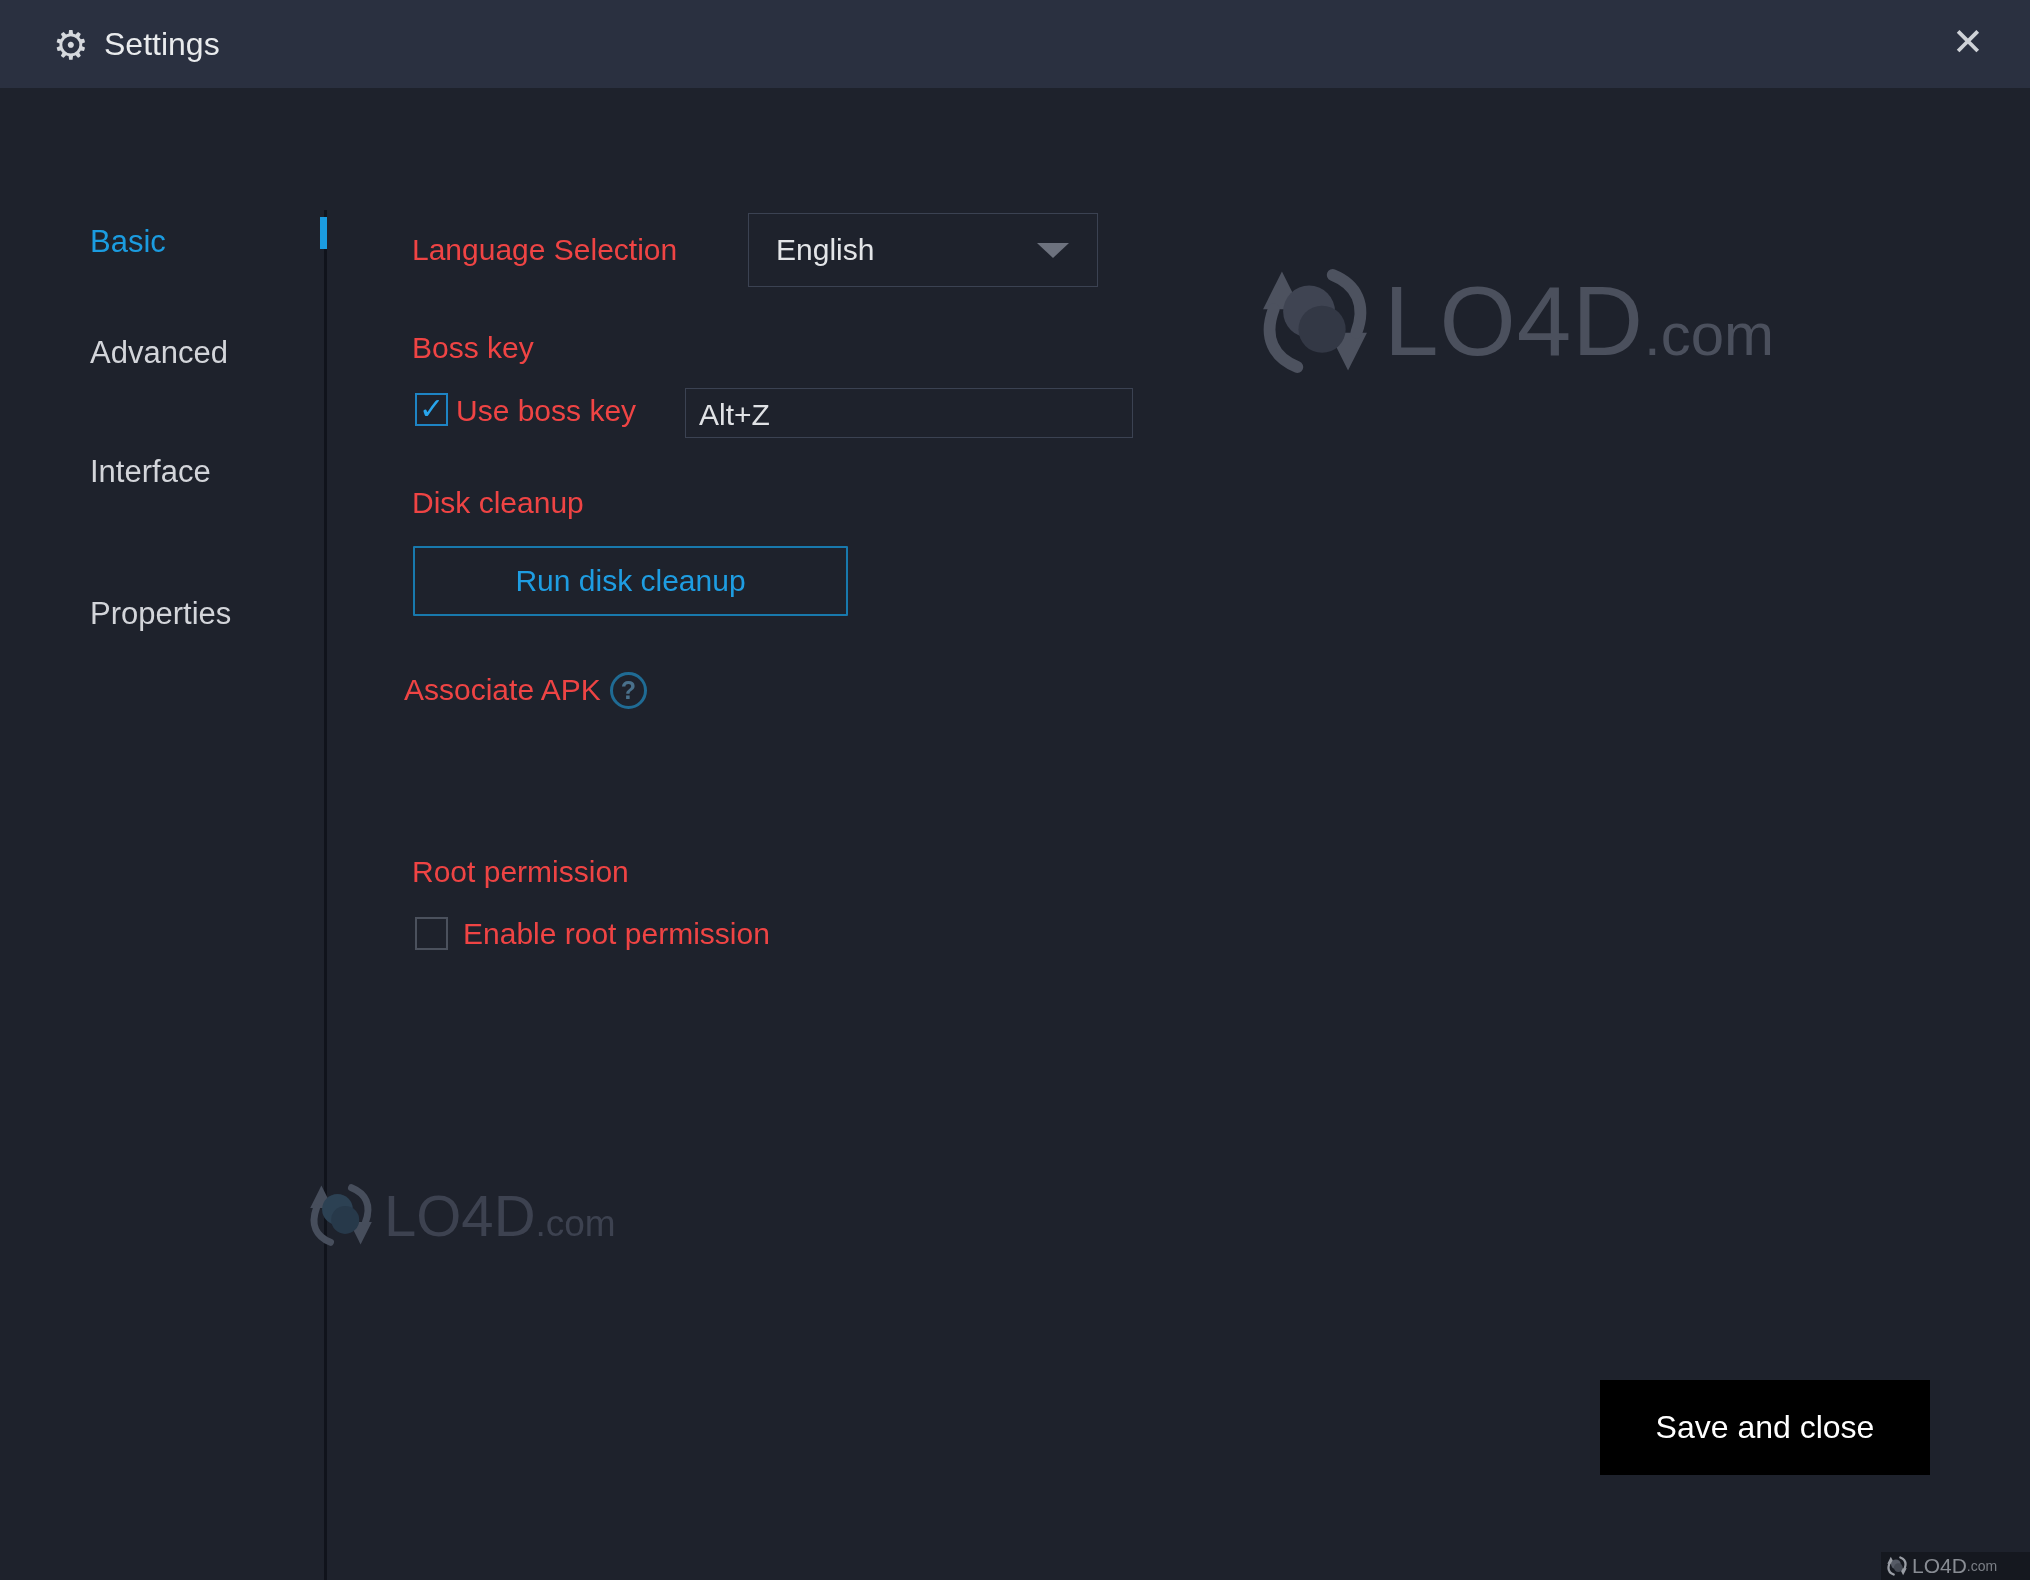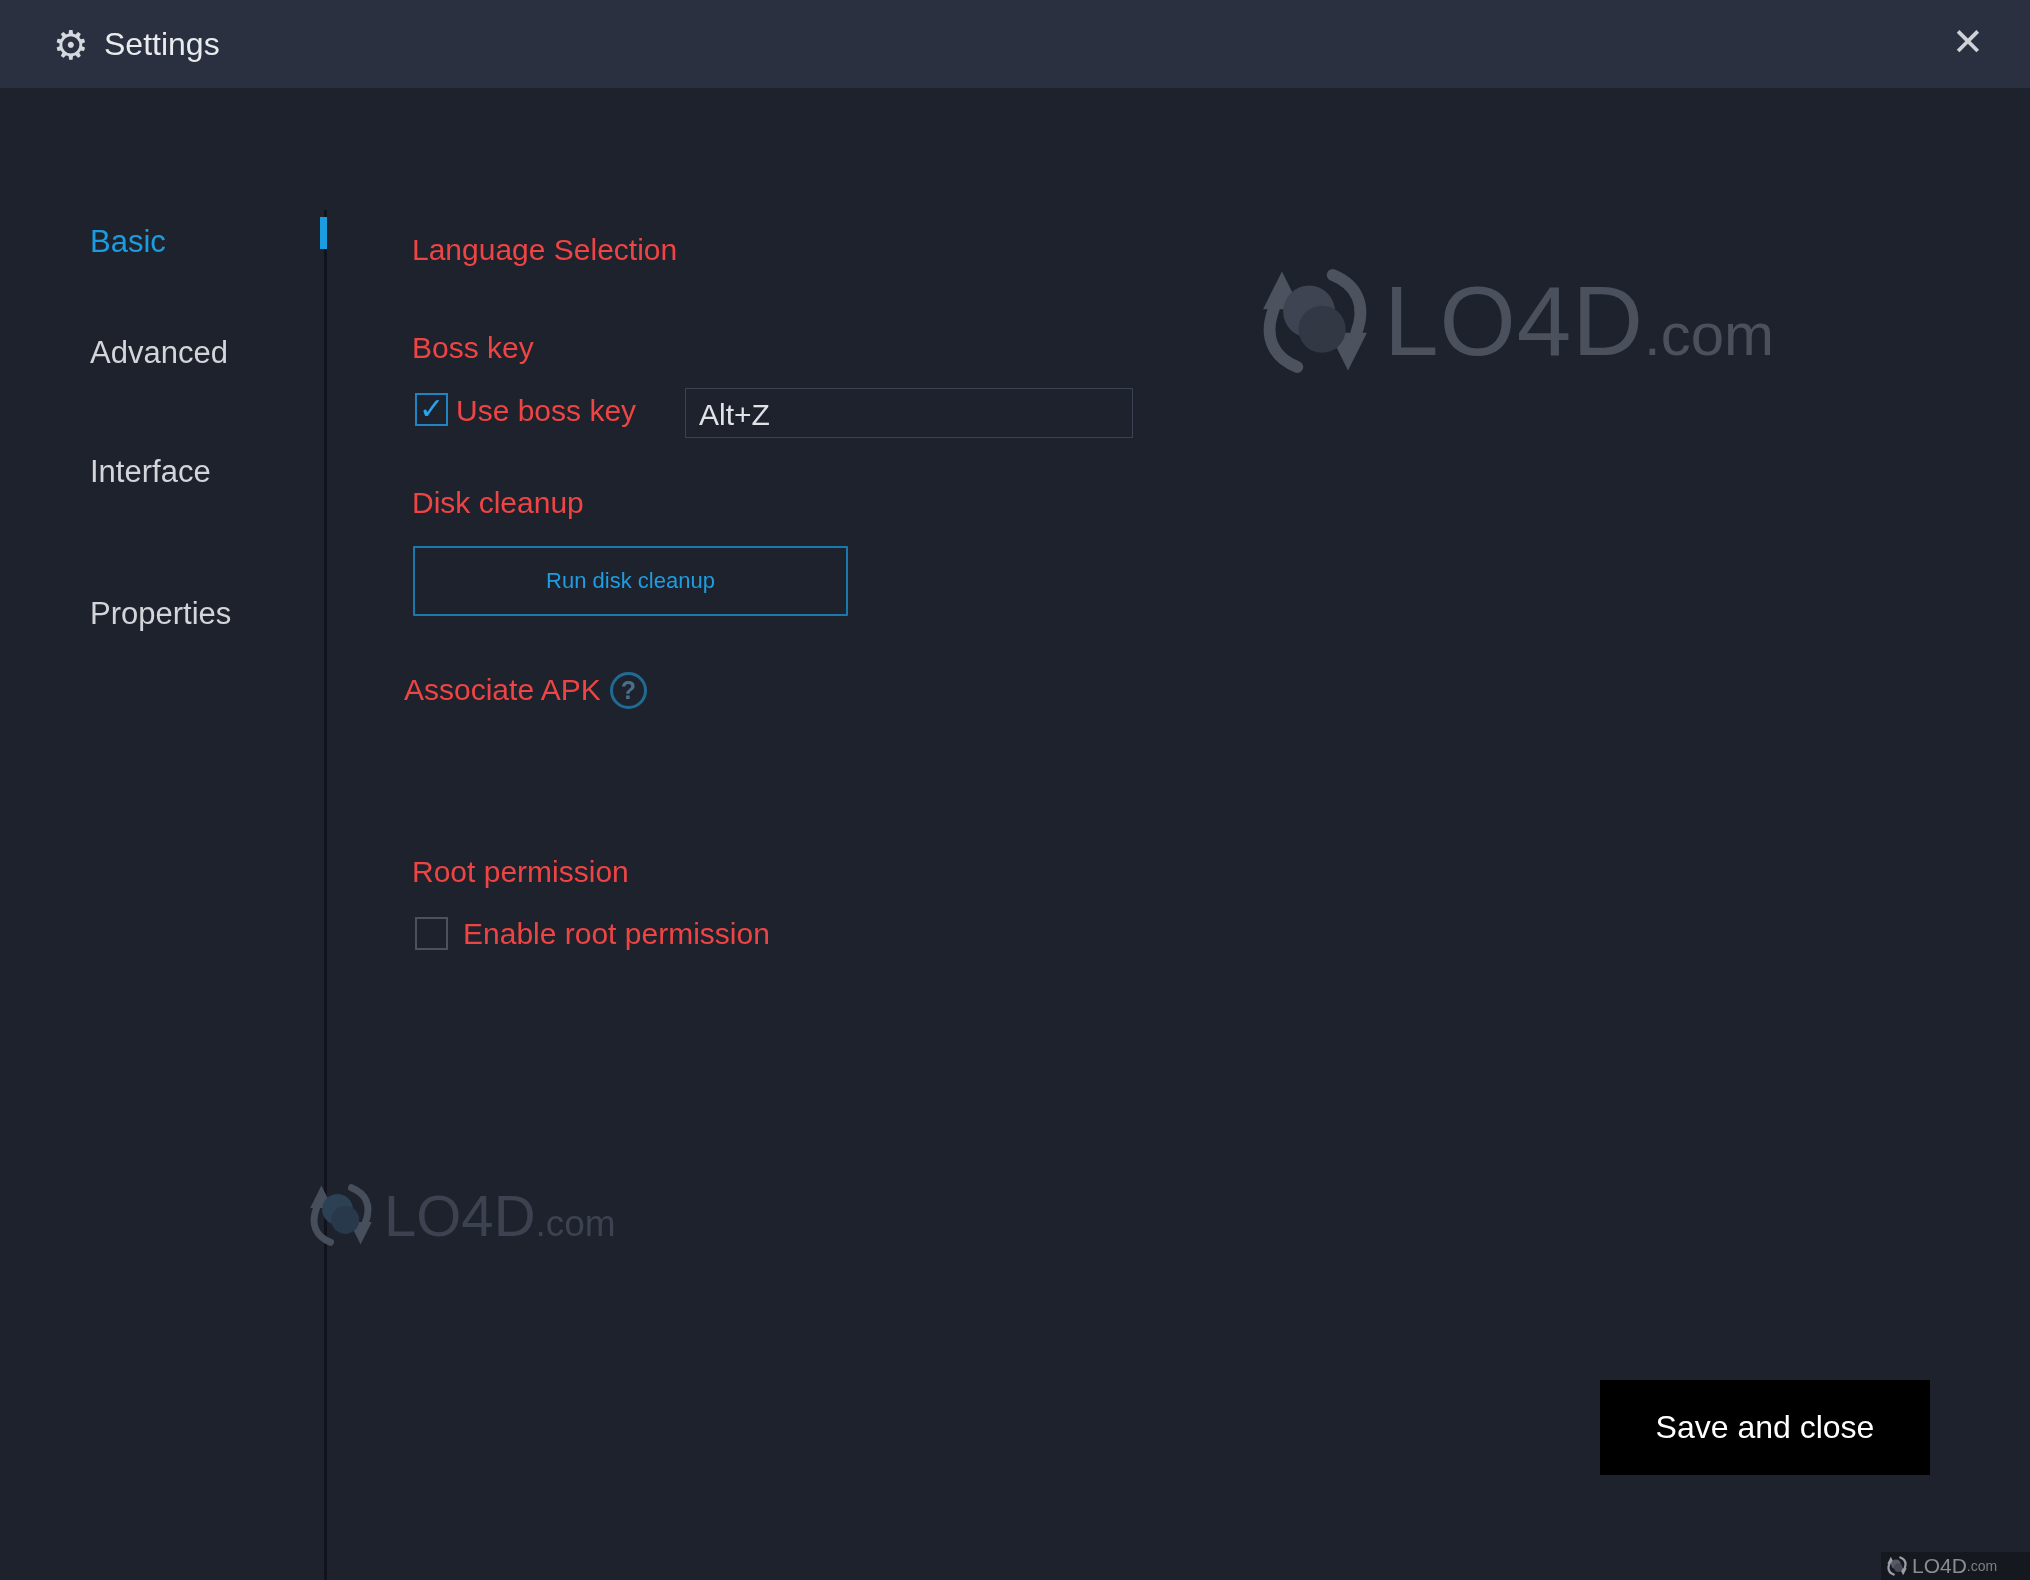--- a/index.html
+++ b/index.html
@@ -41,21 +41,21 @@
   .checkbox{width:33px;height:33px;box-sizing:border-box;background:transparent;display:flex;
             align-items:center;justify-content:center;cursor:pointer;}
   .cb-boss{left:415px;top:393px;border:2px solid #1e84c4;}
   .cb-boss .check{color:#28a5ec;font-size:30px;font-weight:bold;line-height:30px;margin-top:-2px;}
   .cb-boss-label{left:456px;top:392px;cursor:default;}
   .shortcut-input{left:685px;top:388px;width:448px;height:50px;box-sizing:border-box;
       background:transparent;border:1px solid #3b4252;color:#e0e2e5;font-size:30px;
       padding:4px 0 0 13px;font-family:"Liberation Sans",sans-serif;outline:none;}
 
   .disk-heading{left:412px;top:484px;}
-  .btn-outline{background:transparent;border:2px solid #1879ad;color:#1e9de2;font-size:22px;
+  .btn-outline{background:transparent;border:2px solid #1879ad;color:#1e9de2;font-size:30px;
       box-sizing:border-box;display:flex;align-items:center;justify-content:center;cursor:pointer;
       font-family:"Liberation Sans",sans-serif;border-radius:1px;}
   .btn-run{left:413px;top:546px;width:435px;height:70px;}
   .assoc-heading{left:404px;top:671px;}
   .help{left:610px;top:672px;width:37px;height:37px;border-radius:50%;border:3px solid #1f6b94;
       color:#49708b;font-size:25px;font-weight:bold;display:flex;align-items:center;justify-content:center;
       box-sizing:border-box;cursor:pointer;}
   .btn-assoc{left:413px;top:733px;width:435px;height:70px;}
 
   .root-heading{left:412px;top:853px;}
@@ -107,20 +107,24 @@
   </div>
 
   <div class="abs side-item side-basic active">Basic</div>
   <div class="abs side-item side-advanced">Advanced</div>
   <div class="abs side-item side-interface">Interface</div>
   <div class="abs side-item side-properties">Properties</div>
   <div class="abs side-divider"></div>
   <div class="abs side-indicator"></div>
 
   <div class="abs label lang-label">Language Selection</div>
+  <div class="abs dropdown">
+    <span class="dropdown-value">English</span>
+    <span class="caret"></span>
+  </div>
 
   <div class="abs label boss-heading">Boss key</div>
   <div class="abs checkbox cb-boss">
     <span class="check icon-font">✓</span>
   </div>
   <div class="abs label cb-boss-label">Use boss key</div>
   <input class="abs shortcut-input" value="Alt+Z" style="">
 
   <div class="abs label disk-heading">Disk cleanup</div>
   <button class="abs btn-outline btn-run">Run disk cleanup</button>

